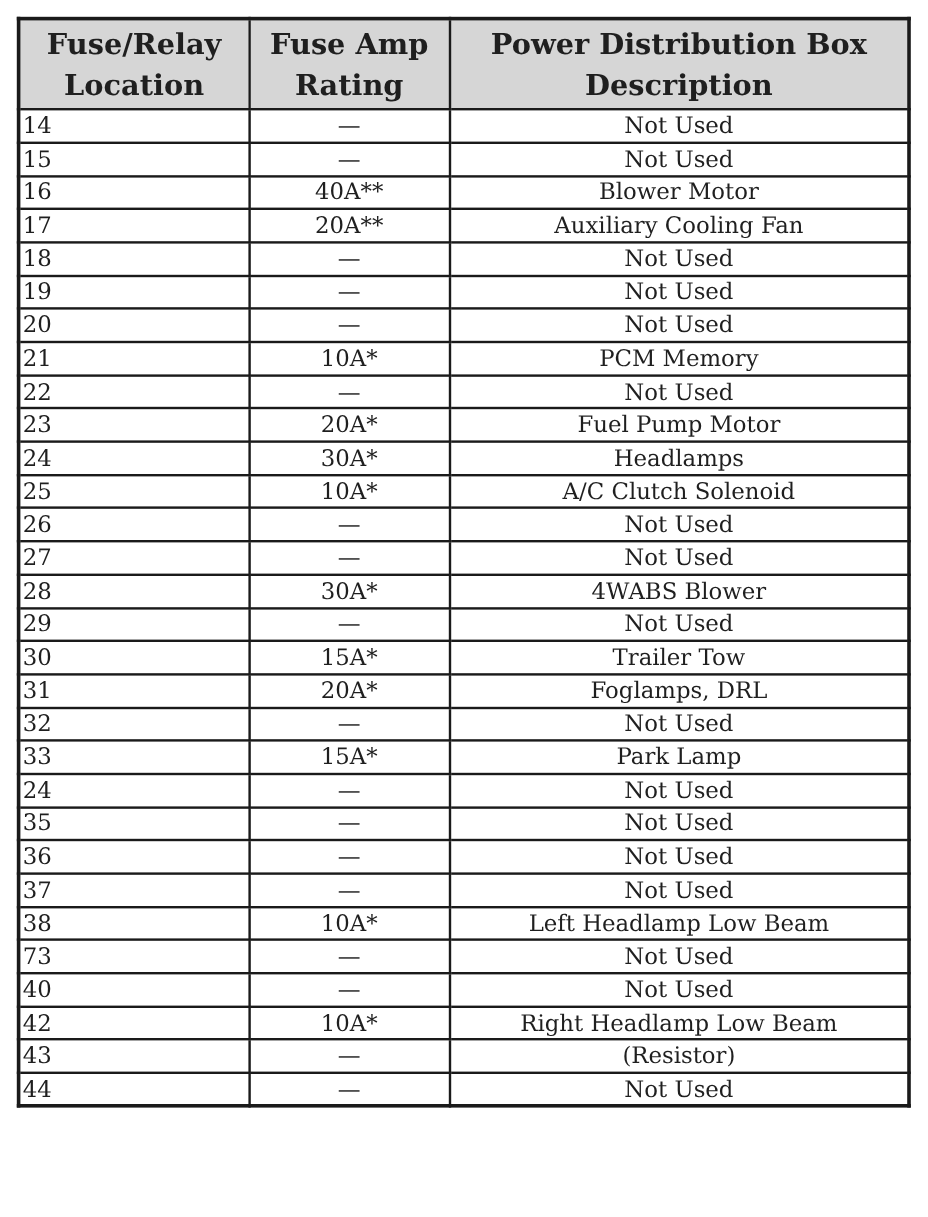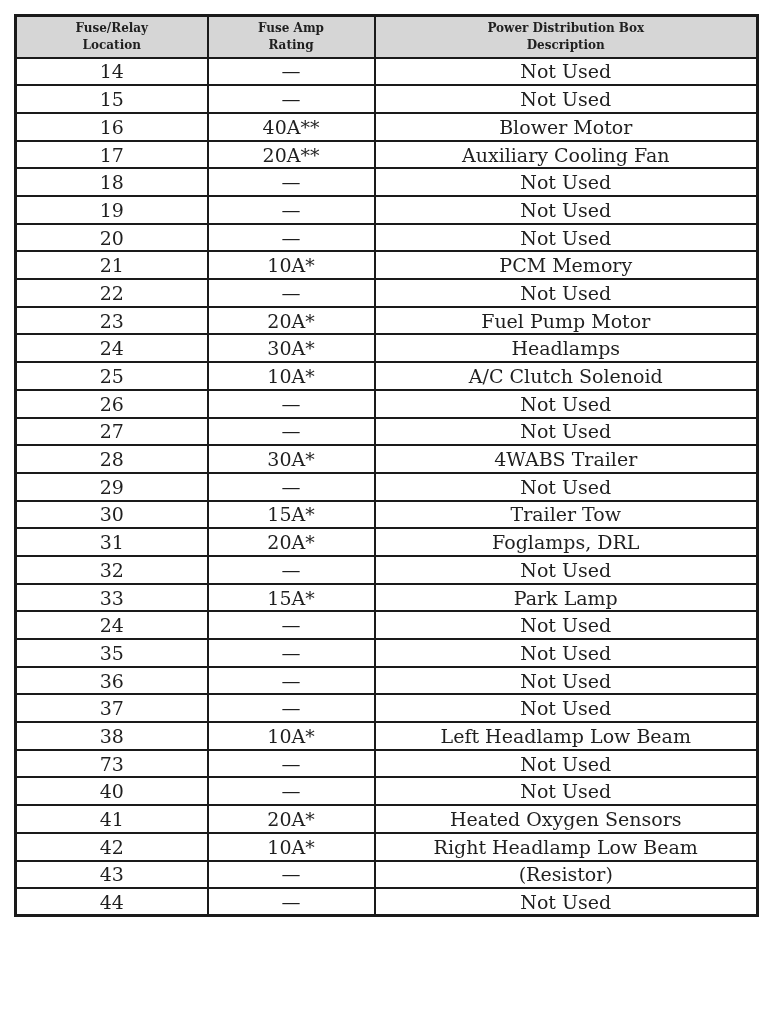--- a/index.html
+++ b/index.html
@@ -31,34 +31,34 @@
     border: 3px solid var(--border);
   }
   table.fuse-table th,
   table.fuse-table td {
     border: 2px solid var(--border);
     overflow: hidden;
   }
   table.fuse-table th {
     background: var(--header-bg);
     font-weight: bold;
-    font-size: 12px;
+    font-size: 24px;
     line-height: 1.4;
     white-space: pre-line;
     padding: 3px 2px;
     vertical-align: middle;
   }
   table.fuse-table td {
     font-size: 19px;
     height: 27.7px;
     padding: 0 2px;
     vertical-align: middle;
     white-space: nowrap;
   }
-  .col-location { width: 192px; text-align: center; }
+  .col-location { width: 192px; }
   .col-rating   { width: 167px; text-align: center; }
   .col-description { text-align: center; padding-left: 7px; }
 </style>
 </head>
 <body>
 
 <div class="page">
   <table class="fuse-table">
     <thead>
       <tr id="header-row">
@@ -137,21 +137,21 @@
           <td class="col-description">Not Used</td>
         </tr>
         <tr>
           <td class="col-location">27</td>
           <td class="col-rating">—</td>
           <td class="col-description">Not Used</td>
         </tr>
         <tr>
           <td class="col-location">28</td>
           <td class="col-rating">30A*</td>
-          <td class="col-description">4WABS Trailer</td>
+          <td class="col-description">4WABS Blower</td>
         </tr>
         <tr>
           <td class="col-location">29</td>
           <td class="col-rating">—</td>
           <td class="col-description">Not Used</td>
         </tr>
         <tr>
           <td class="col-location">30</td>
           <td class="col-rating">15A*</td>
           <td class="col-description">Trailer Tow</td>
@@ -198,25 +198,20 @@
         </tr>
         <tr>
           <td class="col-location">73</td>
           <td class="col-rating">—</td>
           <td class="col-description">Not Used</td>
         </tr>
         <tr>
           <td class="col-location">40</td>
           <td class="col-rating">—</td>
           <td class="col-description">Not Used</td>
-        </tr>
-        <tr>
-          <td class="col-location">41</td>
-          <td class="col-rating">20A*</td>
-          <td class="col-description">Heated Oxygen Sensors</td>
         </tr>
         <tr>
           <td class="col-location">42</td>
           <td class="col-rating">10A*</td>
           <td class="col-description">Right Headlamp Low Beam</td>
         </tr>
         <tr>
           <td class="col-location">43</td>
           <td class="col-rating">—</td>
           <td class="col-description">(Resistor)</td>

